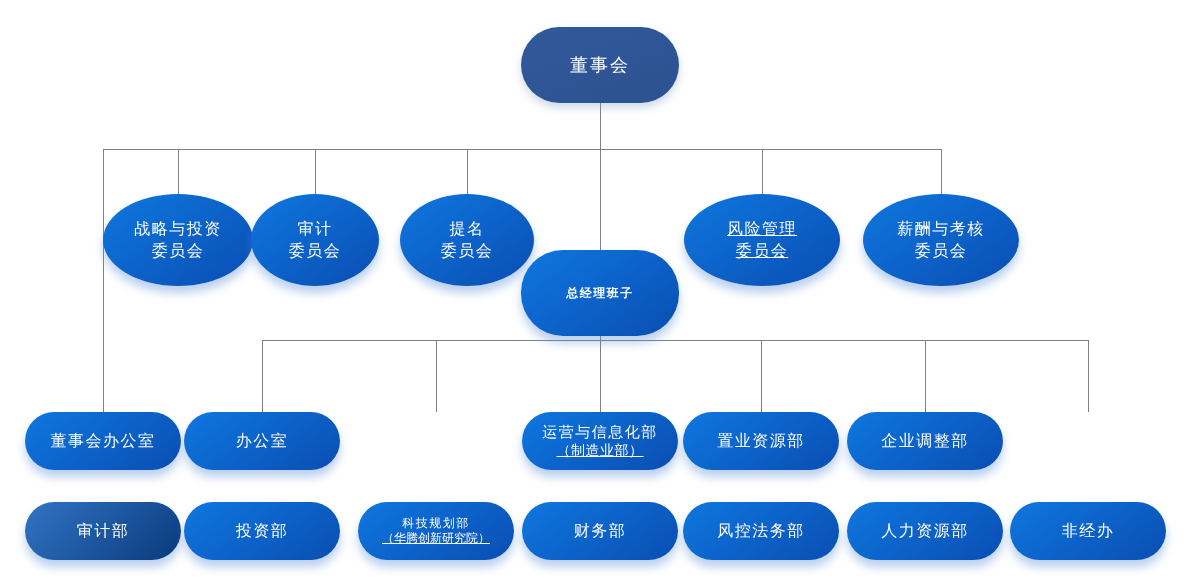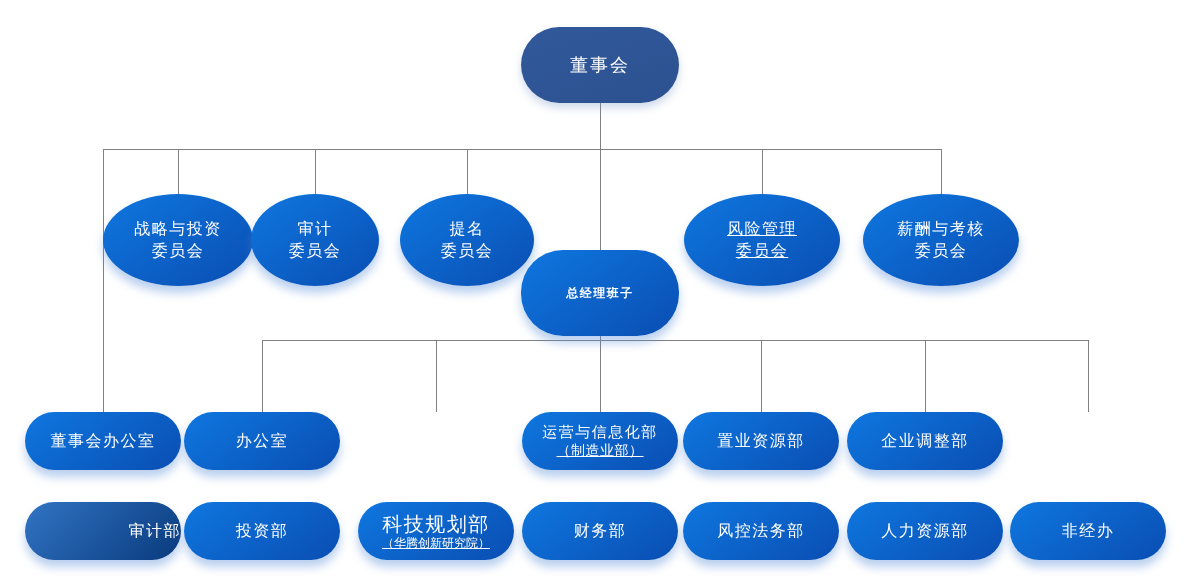--- a/index.html
+++ b/index.html
@@ -50,23 +50,23 @@
   .gm .lbl{font-weight:bold;font-size:12px;}
 
   .capsule{width:156px;height:58px;border-radius:29px;}
   .col1{left:25px;}  .col2{left:184px;} .col3{left:358px;} .col4{left:522px;}
   .col5{left:683px;} .col6{left:847px;} .col7{left:1010px;}
   .row1{top:412px;}  .row2{top:502px;}
 
   .capsule .lbl{font-size:16px;}
   .two-line .lbl{font-size:15px;line-height:1.25;}
   .two-line .sub{font-size:14px;line-height:1.2;}
-  .tech .lbl{font-size:20px;line-height:1.2;}
+  .tech .lbl{font-size:12px;line-height:1.2;}
   .tech .sub{font-size:12px;line-height:1.25;letter-spacing:0;}
-  .audit-dark{background:linear-gradient(135deg,var(--audit-gradient-start,#3174C4),var(--audit-gradient-end,#093A7C));align-items:flex-end;}
+  .audit-dark{background:linear-gradient(135deg,var(--audit-gradient-start,#3174C4),var(--audit-gradient-end,#093A7C));}
 </style>
 </head>
 <body>
 
 <div id="canvas">
 
   <div class="vline l-root-drop"></div>
   <div class="hline l-h1"></div>
   <div class="vline l-d-left-long"></div>
   <div class="vline l-d-c1"></div>

